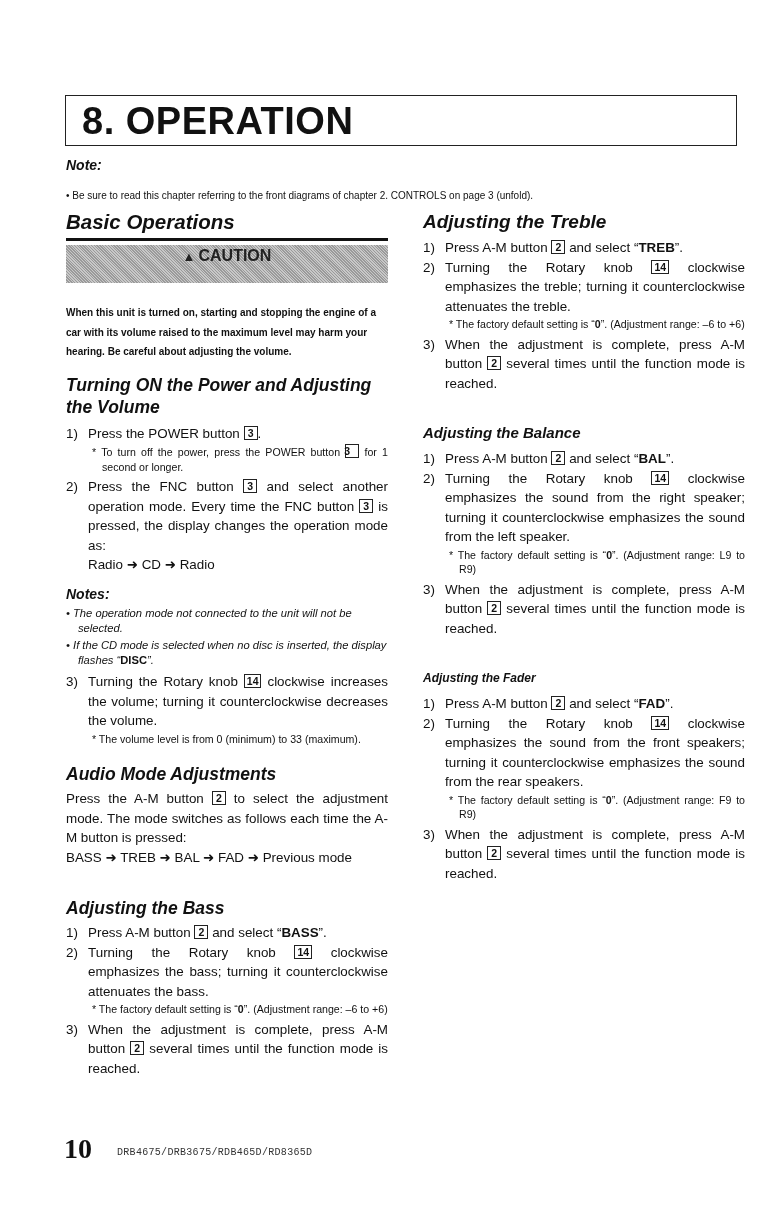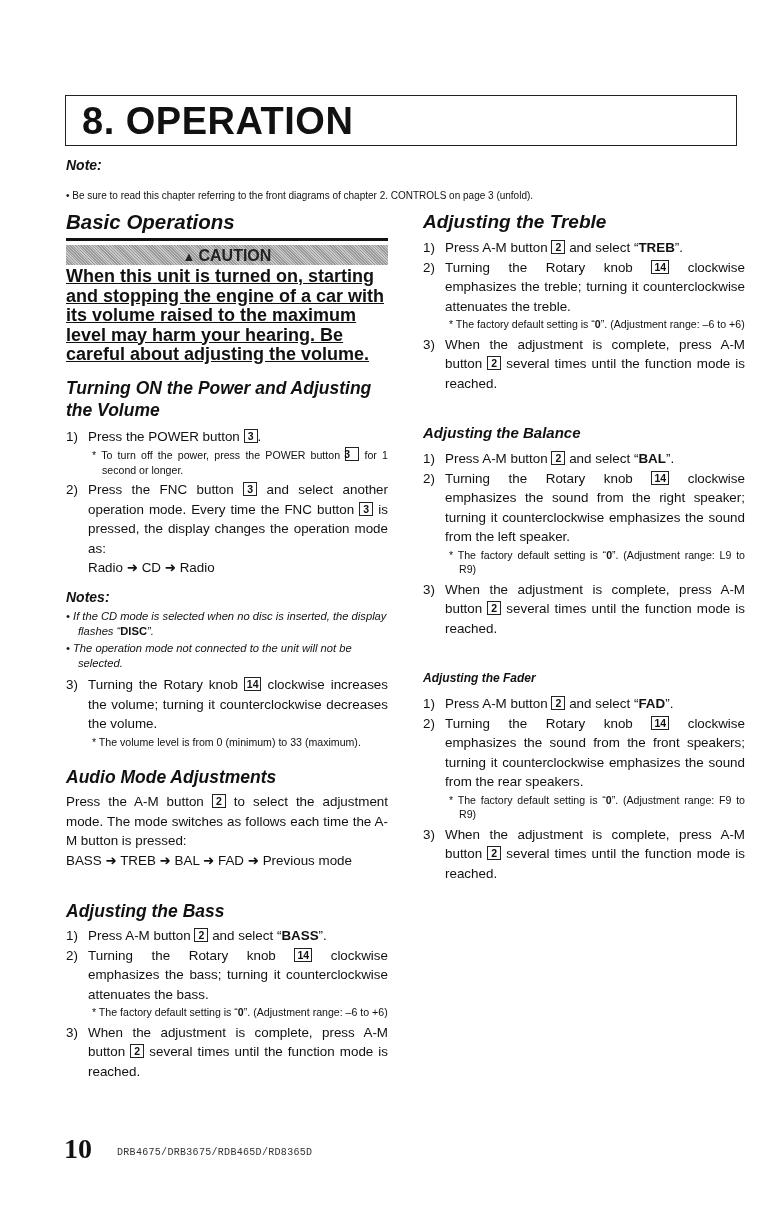--- a/index.html
+++ b/index.html
@@ -11,25 +11,25 @@
                   font-size: 38px; font-weight: bold; letter-spacing: 0.5px; line-height: 46px; }
   .note-head { position: absolute; left: 66px; top: 157px; font-size: 14px; font-weight: bold;
                font-style: italic; text-align: right; }
   .note-line { position: absolute; left: 66px; top: 190px; font-size: 10px; white-space: nowrap; }
   .col { position: absolute; top: 208px; width: 322px; font-size: 13.4px; line-height: 19.5px; }
   .col.left { left: 66px; }
   .col.right { left: 423px; }
   h2 { font-size: 20.5px; font-style: italic; font-weight: bold; margin: 0; line-height: 28px; }
   h3 { font-size: 17.5px; font-style: italic; font-weight: bold; margin: 0; line-height: 22px; }
   .rule { height: 3px; background: #111; margin-top: 2px; margin-bottom: 4px; width: 322px; }
-  .caution { height: 20px; width: 322px; position: relative;
+  .caution { height: 38px; width: 322px; position: relative;
              background: repeating-linear-gradient(45deg, #9a9a9a 0 1px, #c8c8c8 1px 2px);
              text-align: center; font-weight: bold; font-size: 16px; line-height: 22px; color: #222; }
   .caution .tri { display: inline-block; font-size: 13px; margin-right: 3px; }
-  .caution-text { font-weight: bold; font-size: 18px; line-height: 19.5px; margin-top: 2px; text-decoration: underline; }
+  .caution-text { font-weight: bold; font-size: 10px; line-height: 19.5px; margin-top: 20px; }
   .step { position: relative; padding-left: 22px; text-align: justify; margin: 0; }
   .step .num { position: absolute; left: 0; top: 0; }
   .sub { padding-left: 36px; text-indent: -10px; font-size: 10.6px; line-height: 14.5px;
          text-align: justify; margin: 1px 0 3px 0; }
   .notes-head { font-weight: bold; font-style: italic; font-size: 14px; margin-top: 10px; }
   .bullet { padding-left: 12px; text-indent: -12px; font-style: italic; font-size: 11.2px; line-height: 15px; margin: 2px 0; }
   .keynum { display: inline-block; border: 1.3px solid #222; font-size: 10.5px; line-height: 12px;
             padding: 0 2px; font-weight: bold; vertical-align: 1px; min-width: 8px; text-align: center; }
   .para { text-align: justify; margin: 0; }
   .footer-num { position: absolute; left: 64px; top: 1133px; font-family: "Liberation Serif", serif;
@@ -62,22 +62,22 @@
     <span class="num">1)</span><span>Press the POWER button </span><span class="keynum">3</span><span>.</span>
   </p>
   <p class="sub">
     <span>* To turn off the power, press the POWER button </span><span class="keynum">3</span><span> for 1 second or longer.</span>
   </p>
   <p class="step">
     <span class="num">2)</span><span>Press the FNC button </span><span class="keynum">3</span><span> and select another operation mode. Every time the FNC button </span><span class="keynum">3</span><span> is pressed, the display changes the operation mode as:</span><br><span>Radio ➜ CD ➜ Radio</span>
   </p>
 
   <div class="notes-head">Notes:</div>
+  <div class="bullet">• The operation mode not connected to the unit will not be selected.</div>
   <div class="bullet"><span>• If the CD mode is selected when no disc is inserted, the display flashes “</span><b style="font-style:normal">DISC</b><span>”.</span></div>
-  <div class="bullet">• The operation mode not connected to the unit will not be selected.</div>
 
   <p class="step" style="margin-top:4px">
     <span class="num">3)</span><span>Turning the Rotary knob </span><span class="keynum">14</span><span> clockwise increases the volume; turning it counterclockwise decreases the volume.</span>
   </p>
   <p class="sub">* The volume level is from 0 (minimum) to 33 (maximum).</p>
 
   <div style="height:14px"></div>
   <h3>Audio Mode Adjustments</h3>
   <div style="height:4px"></div>
   <p class="para"><span>Press the A-M button </span><span class="keynum">2</span><span> to select the adjustment mode. The mode switches as follows each time the A-M button is pressed:</span><br><span>BASS ➜ TREB ➜ BAL ➜ FAD ➜ Previous mode</span></p>

